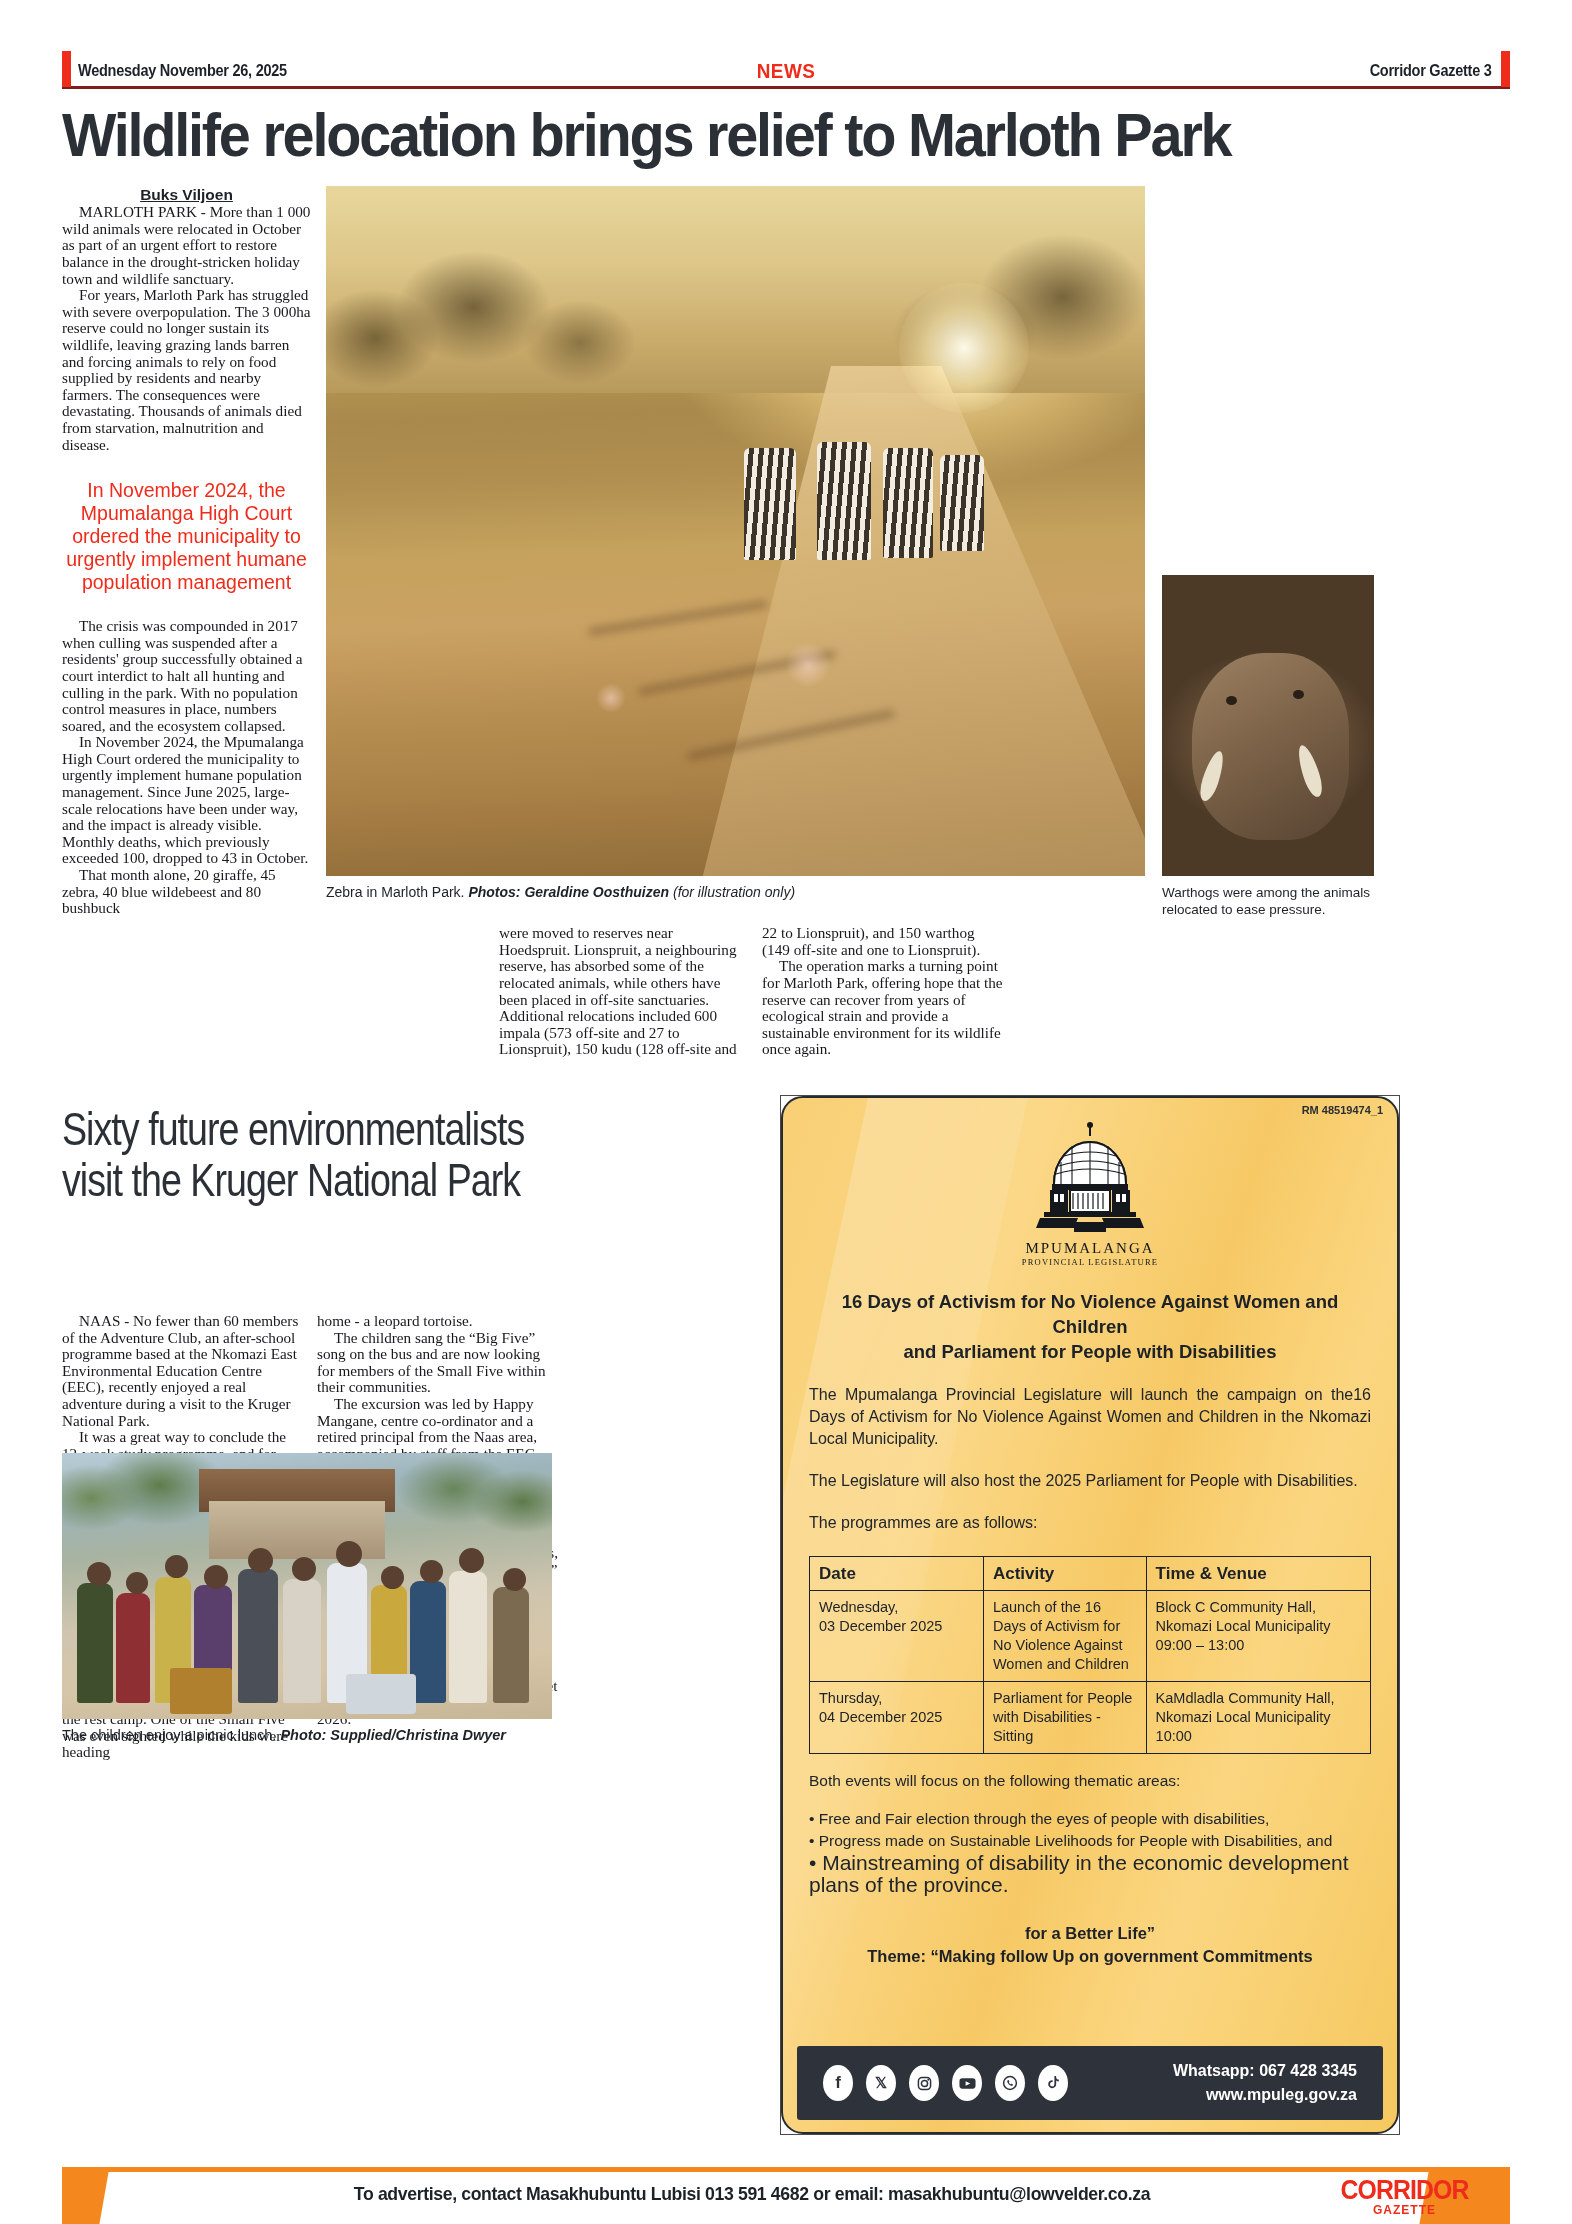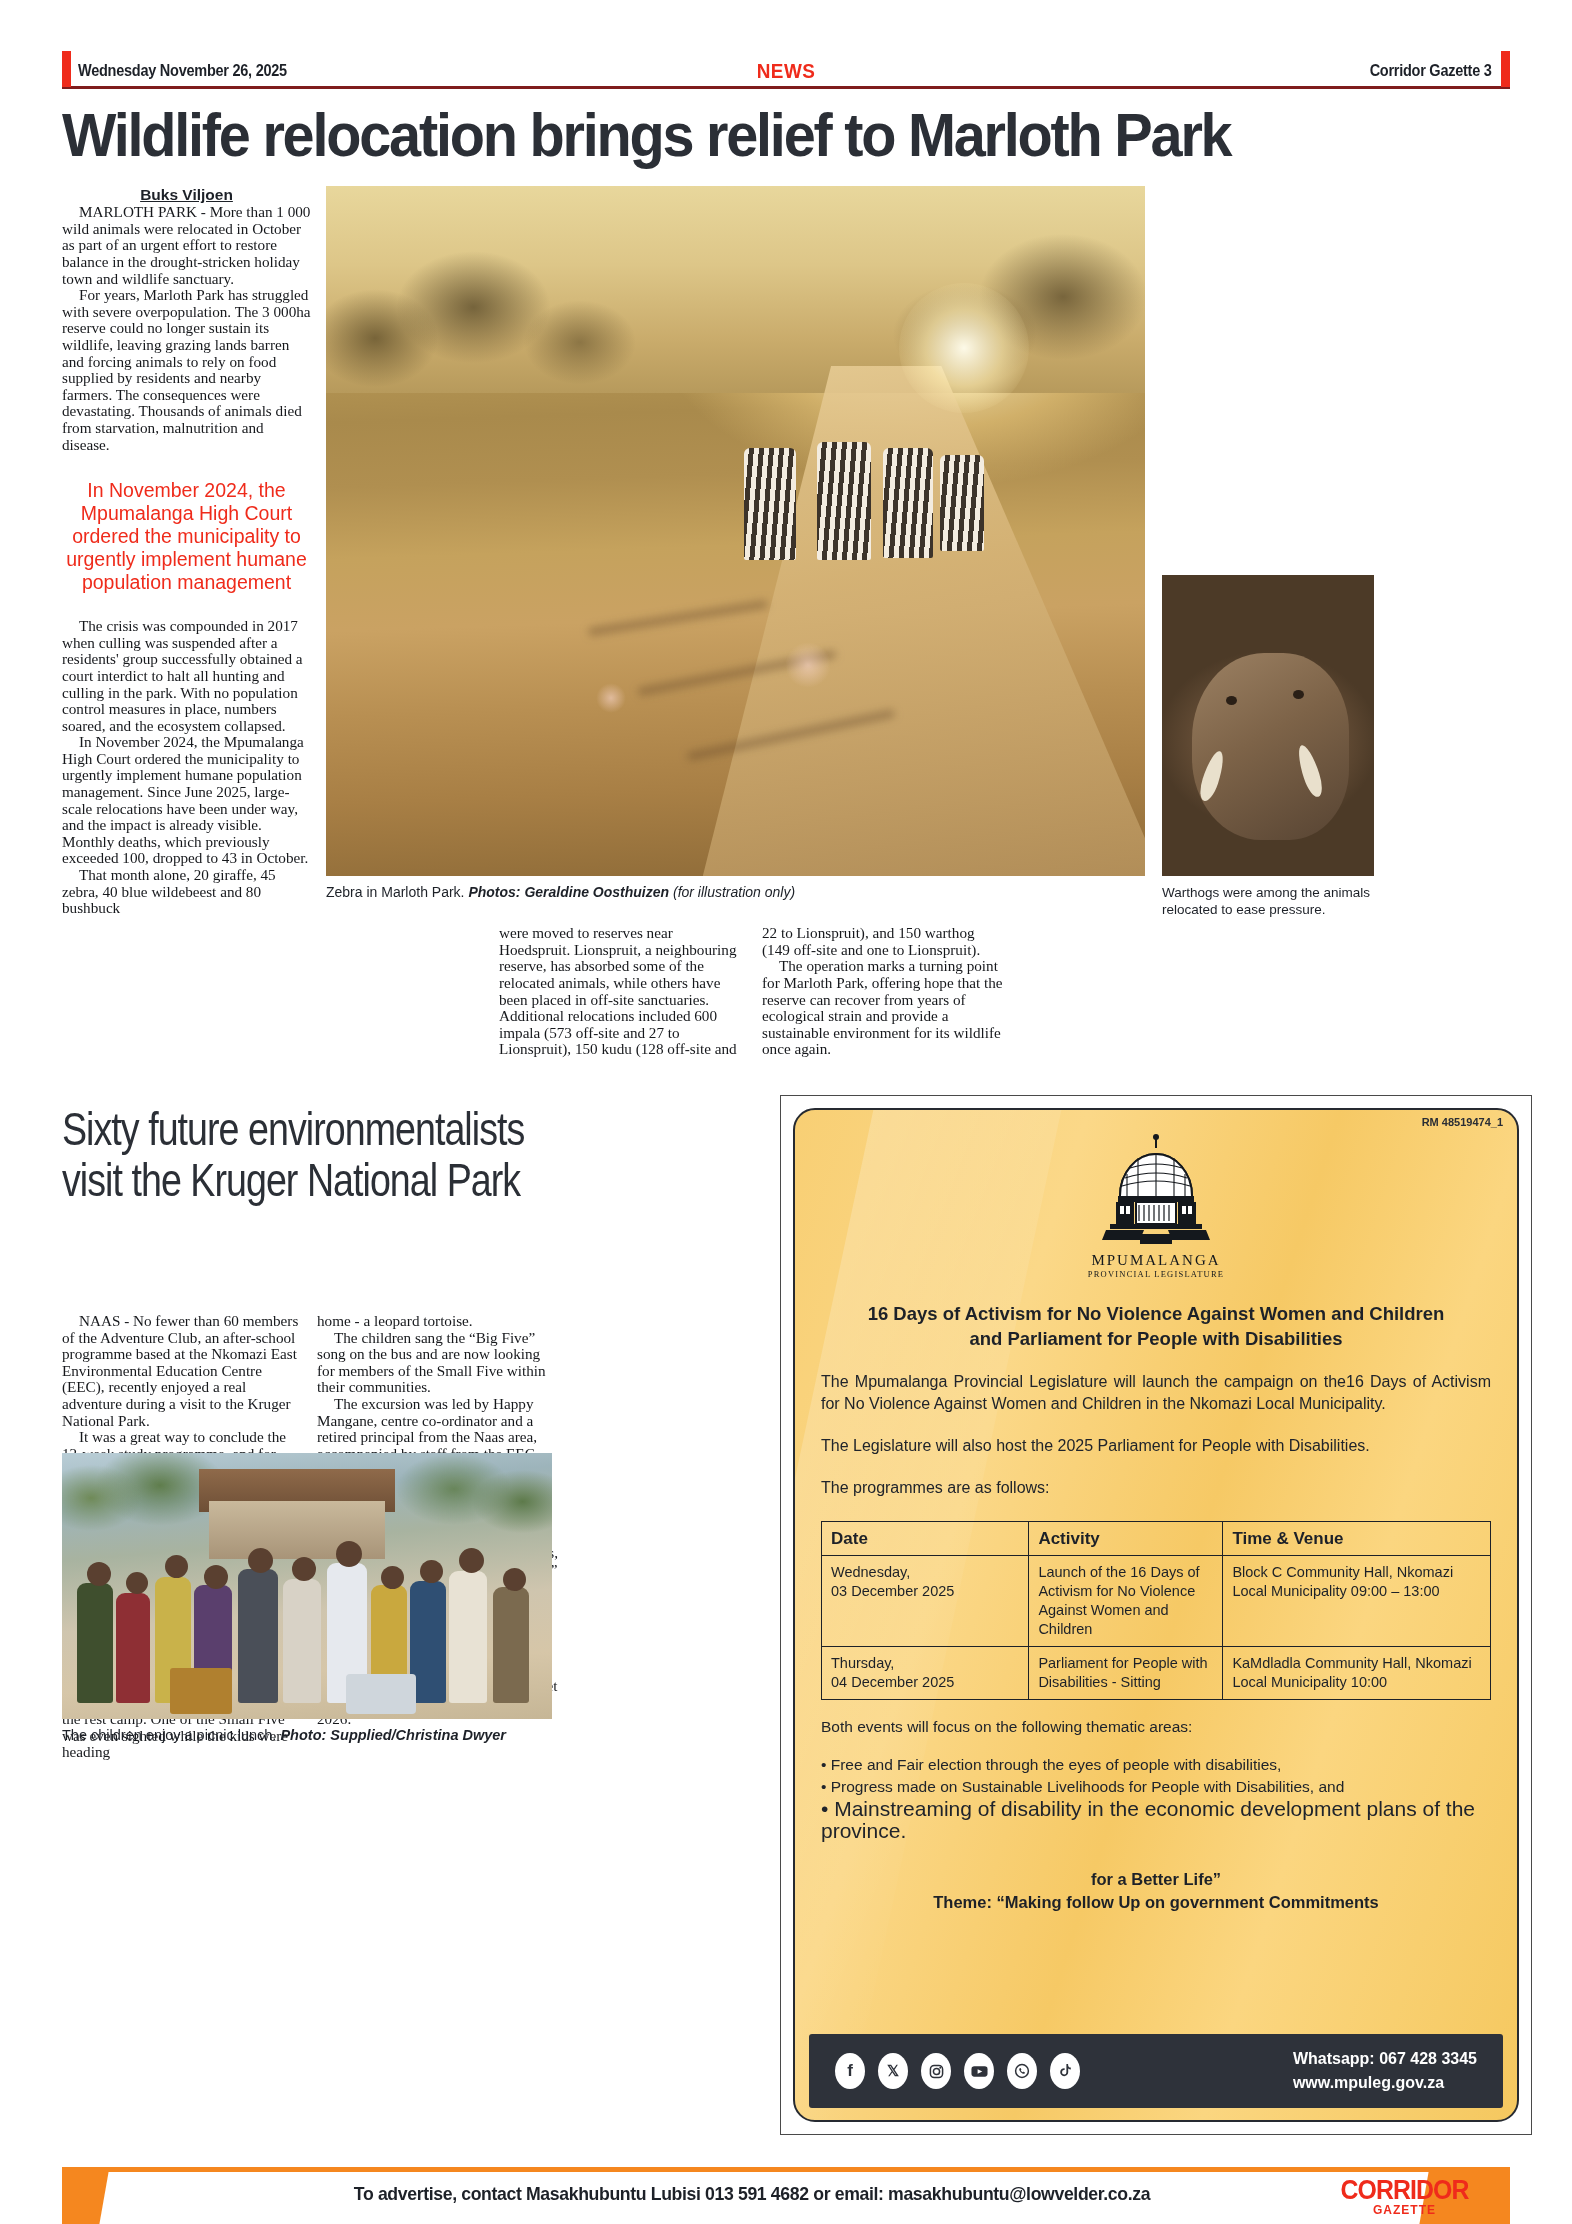--- a/index.html
+++ b/index.html
@@ -196,24 +196,23 @@
   }
   .cap-kids {
     position: absolute; left: 62px; top: 1672px; width: 560px;
     font-family: "Liberation Sans", sans-serif; font-size: 14.5px; color: #1d2128;
   }
   .cap-kids b { font-style: italic; }
 
   
   .ad-outer {
     position: absolute; left: 780px; top: 1040px;
-    width: 752px; height: 1040px;
+    width: 620px; height: 1040px;
     background: #ffffff;
     border: 1px solid #4a4a4a;
-    padding: 12px;
   }
   .ad-inner {
     position: relative;
     width: 100%; height: 100%;
     background: linear-gradient(108deg, #f8cf74 0%, #fbd888 28%, #f6c965 52%, #fbd680 70%, #f5c85f 100%);
     border: 2px solid #262a31;
     border-radius: 22px;
     overflow: hidden;
     padding: 10px 26px 0 26px;
   }
@@ -266,21 +265,21 @@
     background:#2e323a; border-radius:3px;
     display:flex; align-items:center; justify-content:space-between; padding: 0 26px;
   }
   .social-row { display:flex; gap:13px; align-items:center; }
   .sicon {
     width:30px; height:36px; border-radius:50%; background:#ffffff;
     display:flex; align-items:center; justify-content:center;
     color:#2e323a; font-family:"Liberation Sans", sans-serif; font-weight:bold; font-size:17px;
   }
   .ad-contact {
-    color:#ffffff;
+    text-align:right; color:#ffffff;
     font-family:"Liberation Sans", sans-serif; font-weight:bold; font-size:16px; line-height:24px;
   }
 
   
   .footer-bar {
     position:absolute; left:62px; top:2112px; width:1448px; height:62px;
     background:#f5871f;
   }
   .footer-inner {
     position:absolute; left:42px; top:5px; width:1320px; height:52px; background:#ffffff;

